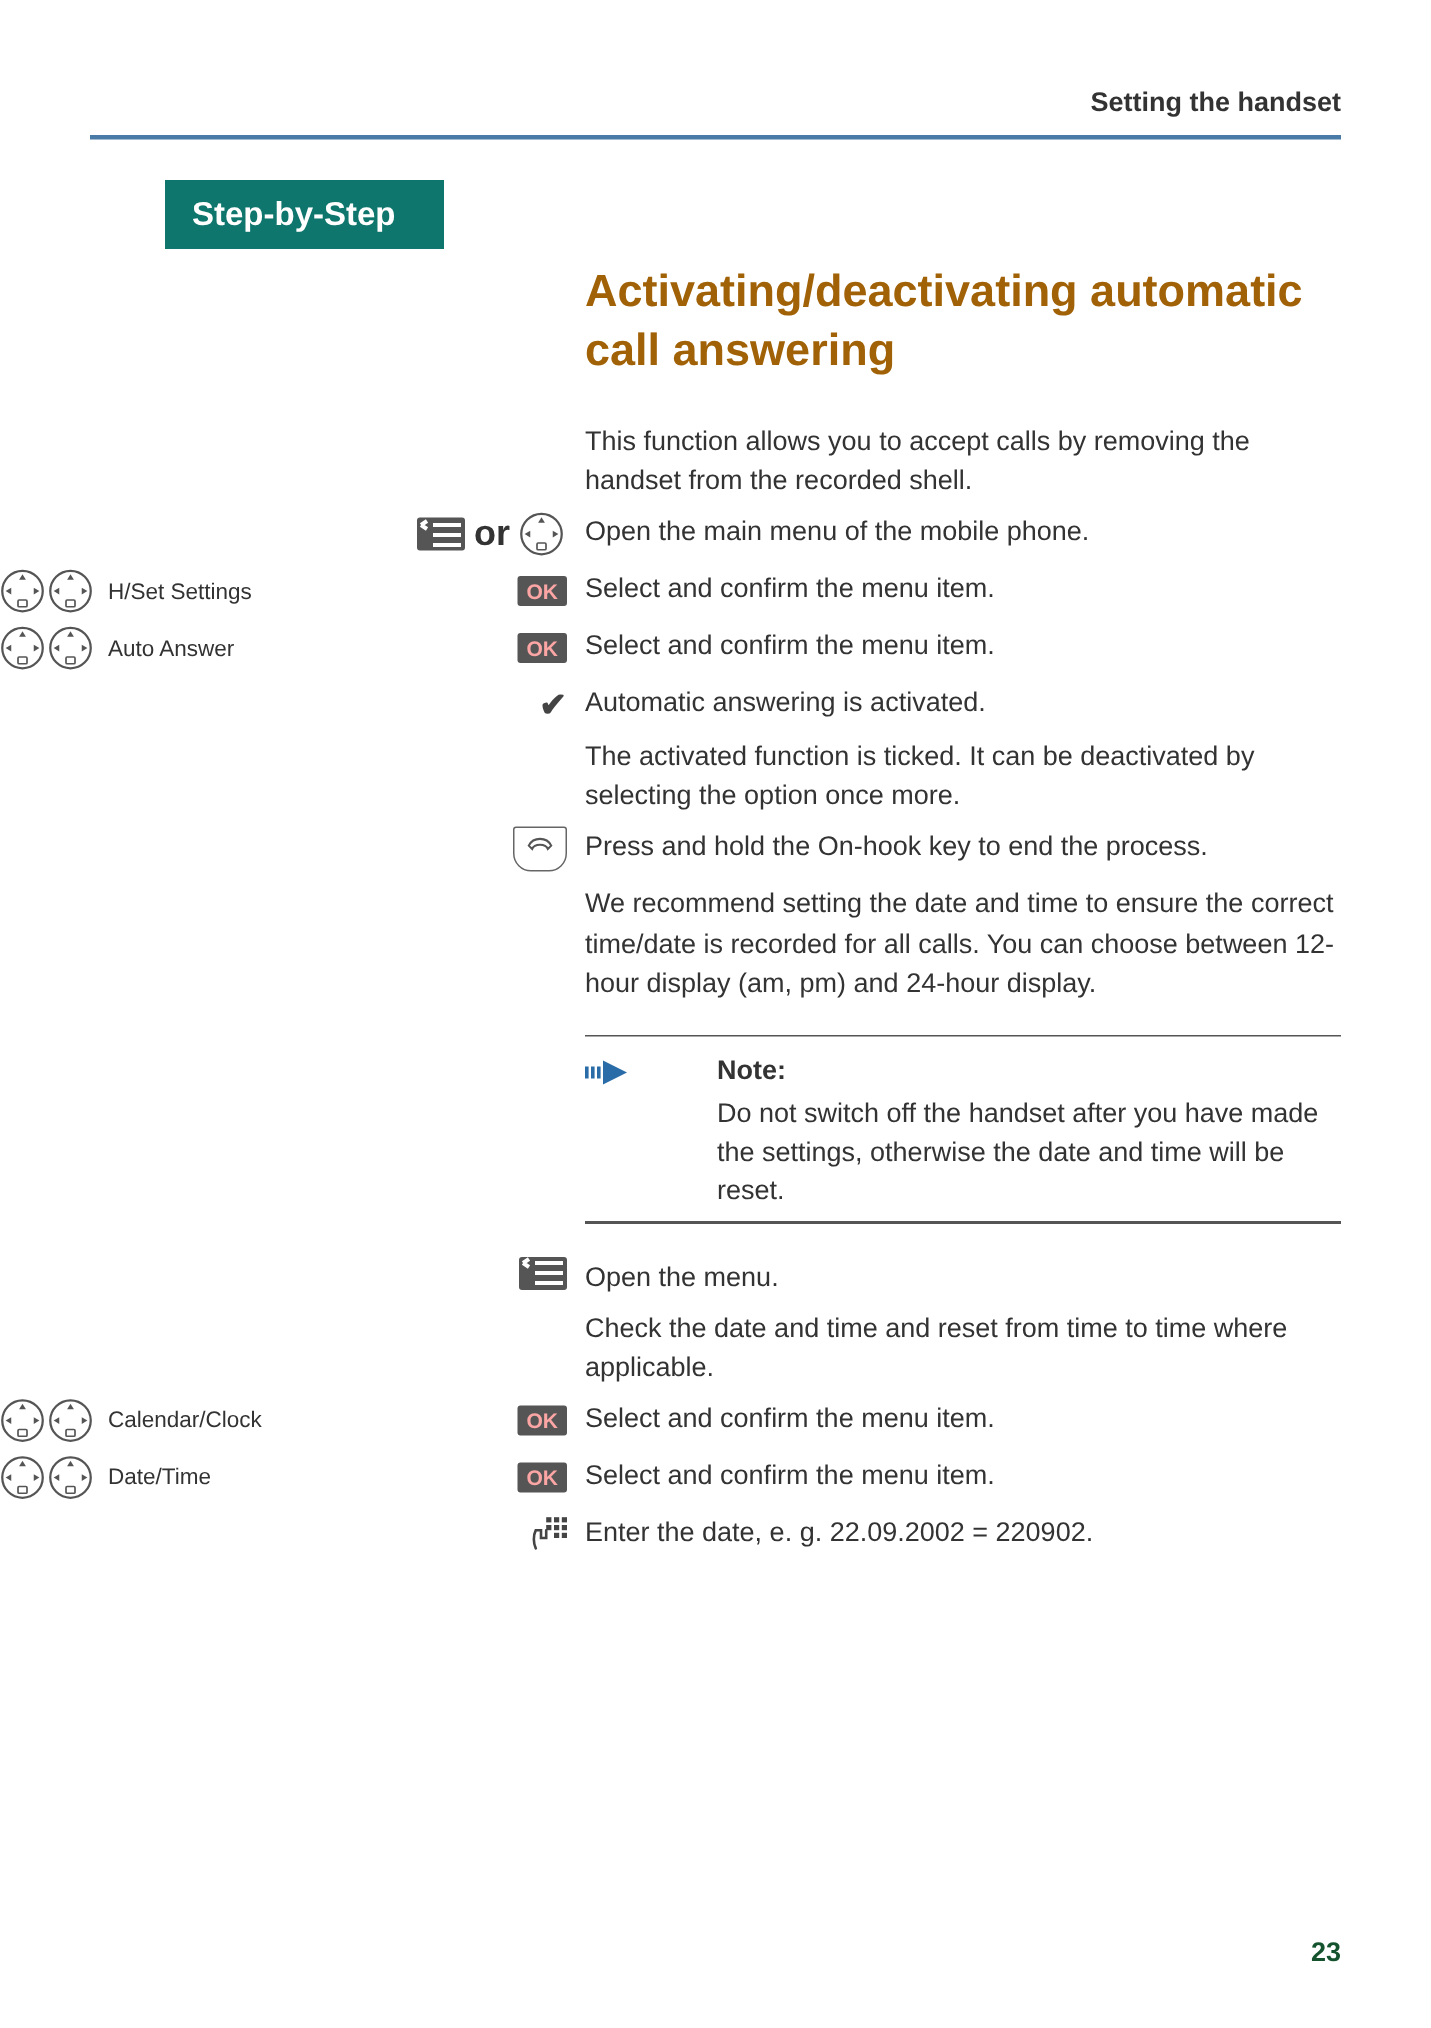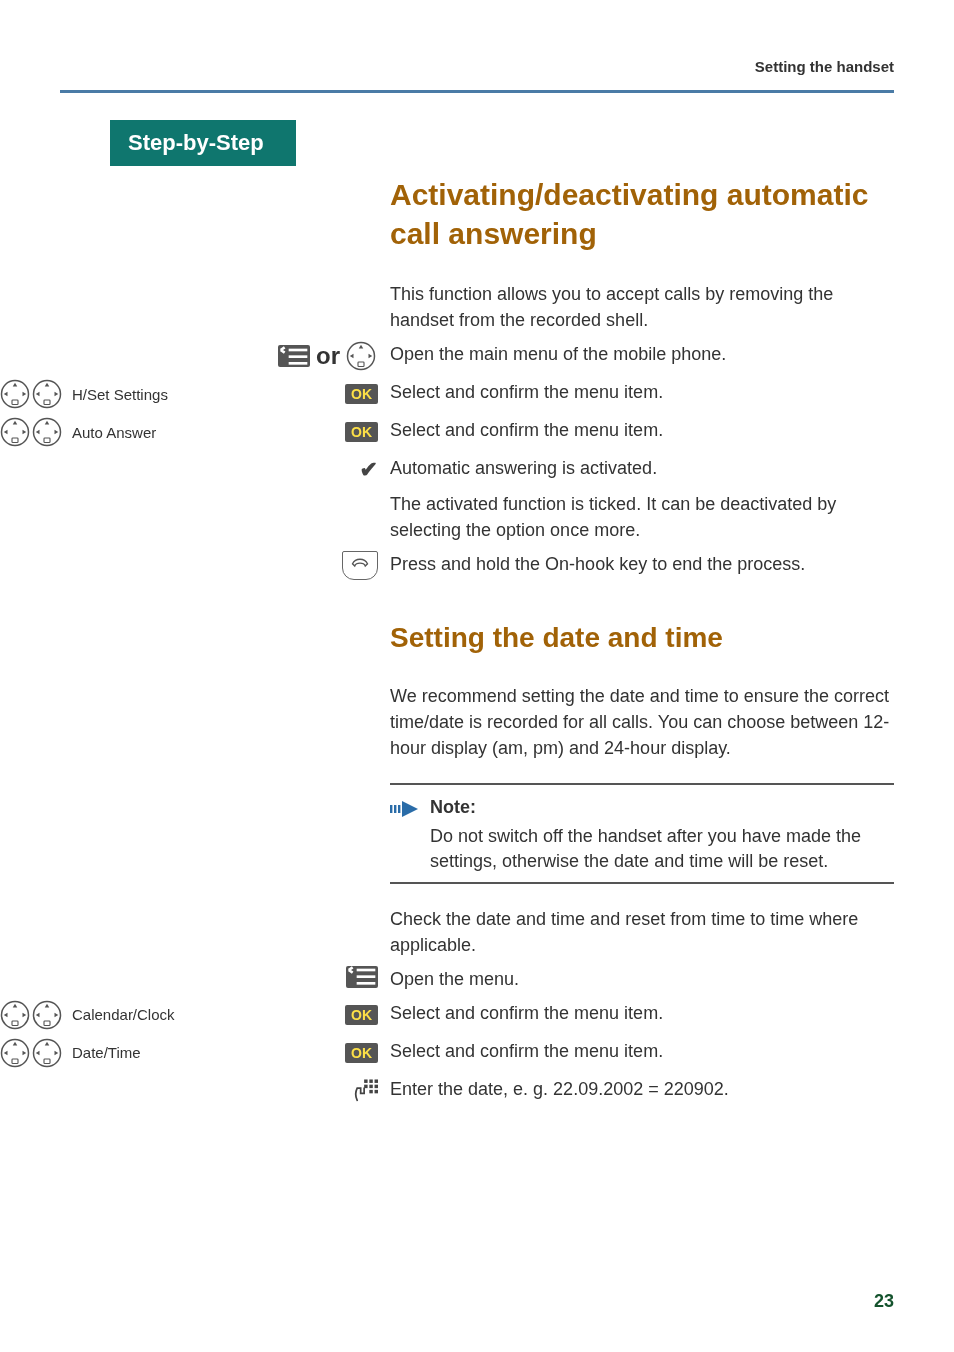--- a/index.html
+++ b/index.html
@@ -9,21 +9,21 @@
       background: #fff;
       font-family: Arial, Helvetica, sans-serif;
       color: #333;
       position: relative;
     }
     .page-header {
       position: absolute;
       top: 58px;
       right: 60px;
       font-weight: bold;
-      font-size: 15px;
+      font-size: 18px;
       color: #333;
     }
     .header-rule {
       position: absolute;
       top: 90px;
       left: 60px;
       right: 60px;
       height: 3px;
       background: #4a7ba6;
     }
@@ -82,21 +82,21 @@
       font-size: 15px;
       padding-left: 8px;
     }
     .or-word {
       font-weight: bold;
       font-size: 24px;
       margin: 0 6px;
     }
     .ok-badge {
       background: #555;
-      color: #fde047;
+      color: #fca5a5;
       font-size: 14px;
       font-weight: bold;
       padding: 2px 6px;
       border-radius: 2px;
       margin-left: 6px;
     }
     .menu-badge {
       background: #555;
       color: #fff;
       display: inline-flex;
@@ -121,21 +121,21 @@
       border-top-left-radius: 2px;
       border-top-right-radius: 2px;
       border-bottom-left-radius: 12px;
       border-bottom-right-radius: 12px;
       padding: 4px 8px 6px 8px;
       font-size: 16px;
       line-height: 1;
     }
     .note-block { margin: 14px 0 14px 0; }
     .note-rule { height: 1.5px; background: #555; margin: 4px 0; }
-    .note-body { display: flex; padding: 6px 0 4px 0;}
+    .note-body { display: flex; padding: 6px 0 4px 0; gap: 48px;}
     .note-icon { width: 40px; min-width: 40px; padding-top:2px; }
     .note-text { flex:1; font-size: 18px; line-height: 1.4;}
     .note-title { font-weight: bold; margin-bottom: 4px; font-size:18px;}
     .page-number {
       position: absolute;
       bottom: 40px;
       right: 60px;
       font-weight: bold;
       font-size: 18px;
       color: #14532d;
@@ -255,26 +255,20 @@
     <div class="left-col">
       <span class="phone-key">
         <svg width="18" height="14" viewBox="0 0 24 18">
             <path d="M2 10 C6 2, 18 2, 22 10 L19 13 C17 8, 7 8, 5 13 Z" fill="none" stroke="#555" stroke-width="1.8"></path>
           </svg>
       </span>
     </div>
     <div class="right-col">Press and hold the On-hook key to end the process.</div>
   </div>
 
-  <div class="row">
-    <div class="left-col"></div>
-    <div class="right-col">
-      <h2 class="section-title sm">Setting the date and time</h2>
-    </div>
-  </div>
 
   <div class="row">
     <div class="left-col"></div>
     <div class="right-col">We recommend setting the date and time to ensure the correct time/date is recorded for all calls. You can choose between 12-hour display (am, pm) and 24-hour display.</div>
   </div>
 
   <div class="row">
     <div class="left-col"></div>
     <div class="right-col">
       <div class="note-block">
@@ -291,39 +285,39 @@
           <div class="note-text">
             <div class="note-title">Note:</div>
             <div>Do not switch off the handset after you have made the settings, otherwise the date and time will be reset.</div>
           </div>
         </div>
         <div class="note-rule"></div>
       </div>
     </div>
   </div>
 
-  <div class="row">
-    <div class="left-col"></div>
-    <div class="right-col">Check the date and time and reset from time to time where applicable.</div>
-  </div>
-
   <div class="row" style="margin-top:6px;">
     <div class="left-col">
       <span class="menu-badge">
         <svg viewBox="0 0 24 16">
             <g stroke="#fff" stroke-width="2" fill="none">
               <path d="M2 3 L5 1 M2 3 L5 5"></path>
               <line x1="8" y1="3" x2="22" y2="3"></line>
               <line x1="8" y1="8" x2="22" y2="8"></line>
               <line x1="8" y1="13" x2="22" y2="13"></line>
             </g>
           </svg>
       </span>
     </div>
     <div class="right-col">Open the menu.</div>
+  </div>
+
+  <div class="row">
+    <div class="left-col"></div>
+    <div class="right-col">Check the date and time and reset from time to time where applicable.</div>
   </div>
 
   <div class="row">
     <div class="left-col">
       <span class="nav-icon">
         <svg viewBox="0 0 40 40">
             <circle cx="20" cy="20" r="18" fill="none" stroke="#555" stroke-width="2"></circle>
             <polygon points="20,5 17,10 23,10" fill="#555"></polygon>
             <polygon points="35,20 30,17 30,23" fill="#555"></polygon>
             <polygon points="5,20 10,17 10,23" fill="#555"></polygon>

